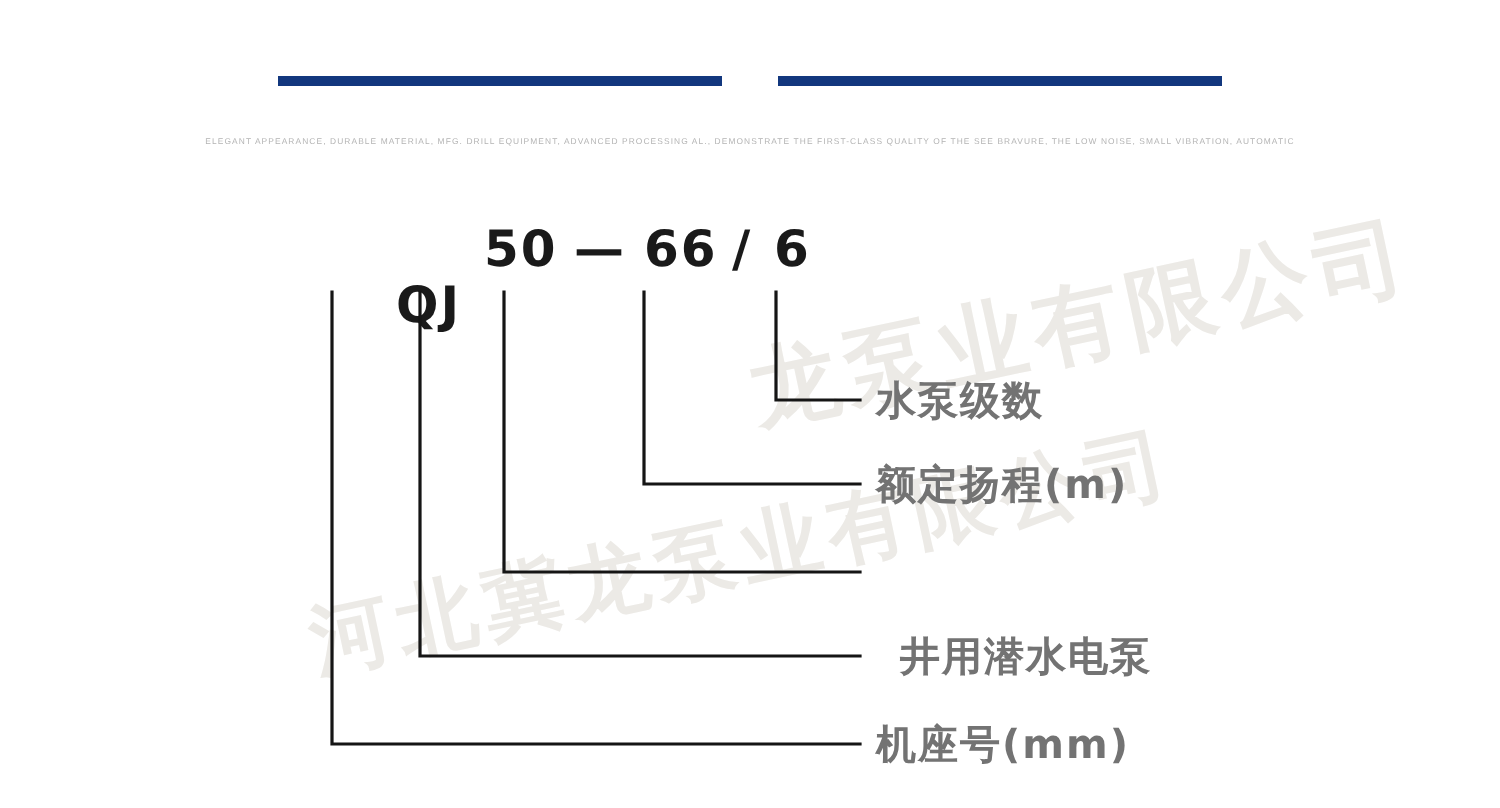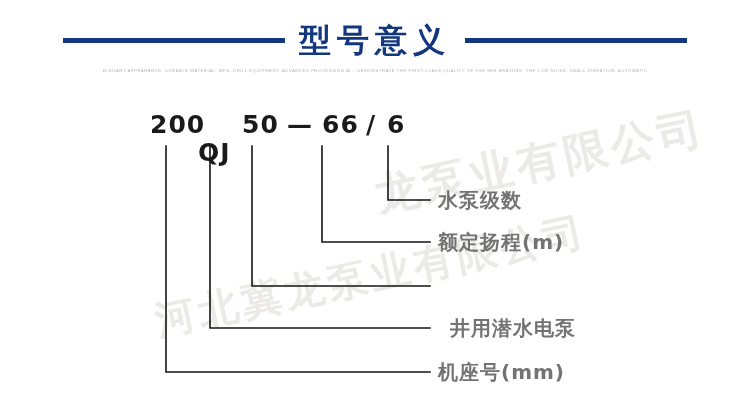--- a/index.html
+++ b/index.html
@@ -125,33 +125,31 @@
     line-height: 22px;
   }
 </style>
 </head>
 <body>
 
 <div class="page">
 
   <div class="header">
     <div class="header-rule rule-left"></div>
-    <div class="header-title">型号意义</div>
     <div class="header-rule rule-right"></div>
   </div>
 
   <div class="strapline">ELEGANT APPEARANCE, DURABLE MATERIAL, MFG. DRILL EQUIPMENT, ADVANCED PROCESSING AL., DEMONSTRATE THE FIRST-CLASS QUALITY OF THE SEE BRAVURE, THE LOW NOISE, SMALL VIBRATION, AUTOMATIC</div>
 
   <div class="watermark">
     <div class="wm-line wm1">龙泵业有限公司</div>
     <div class="wm-line wm2">河北冀龙泵业有限公司</div>
   </div>
 
   <div class="code-row">
-    <span class="code-tok" style="left:0px;">200</span>
     <span class="code-tok" style="left:48px;margin-top:28px;">QJ</span>
     <span class="code-tok" style="left:92px;">50</span>
     <span class="code-tok" style="left:137px;">—</span>
     <span class="code-tok" style="left:172px;">66</span>
     <span class="code-tok" style="left:216px;">/</span>
     <span class="code-tok" style="left:237px;">6</span>
   </div>
 
   <svg class="leaders" viewBox="0 0 750 404" xmlns="http://www.w3.org/2000/svg">
     <g stroke="#151515" stroke-width="1.6" fill="none" stroke-linecap="square">

